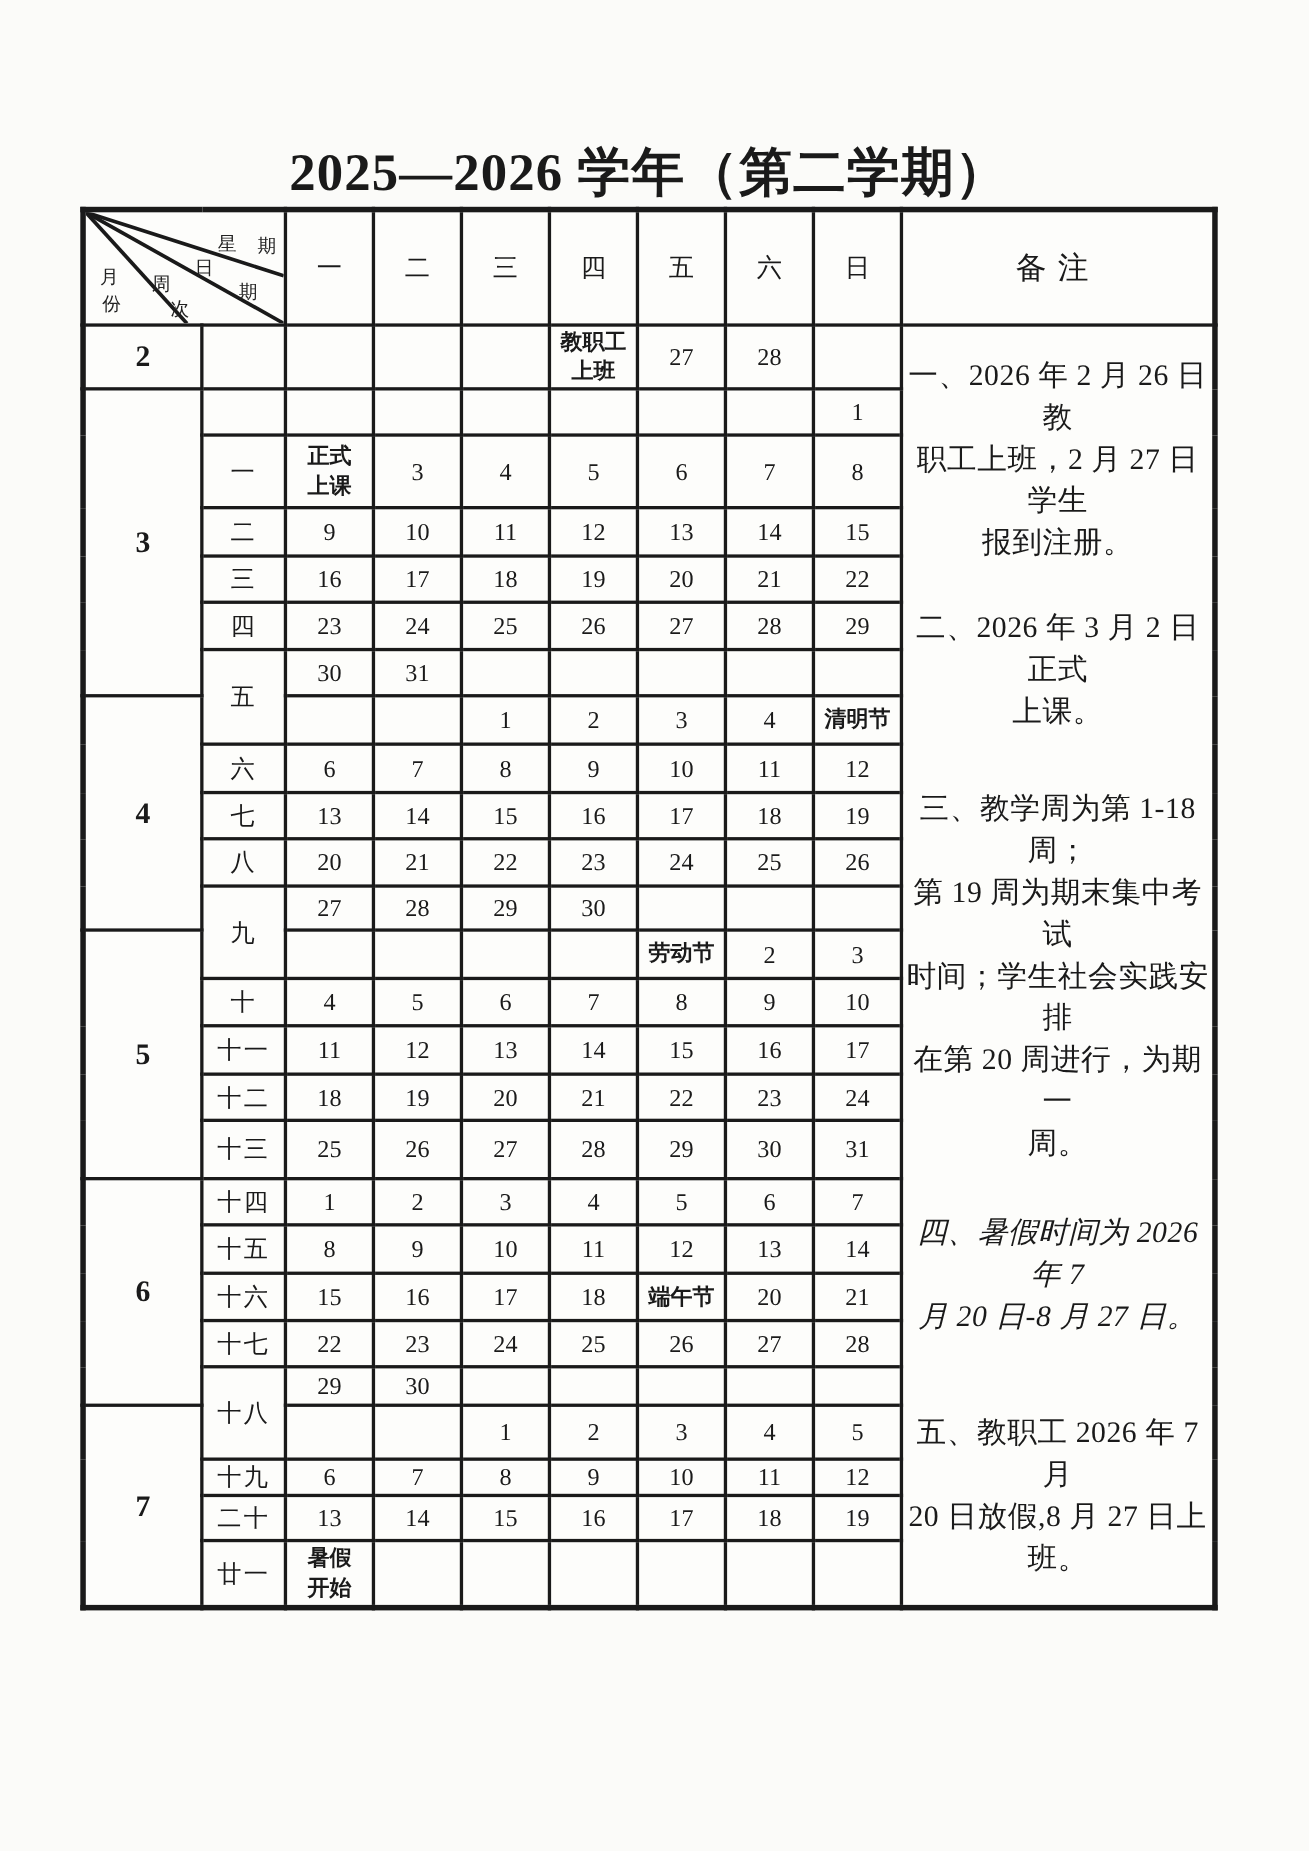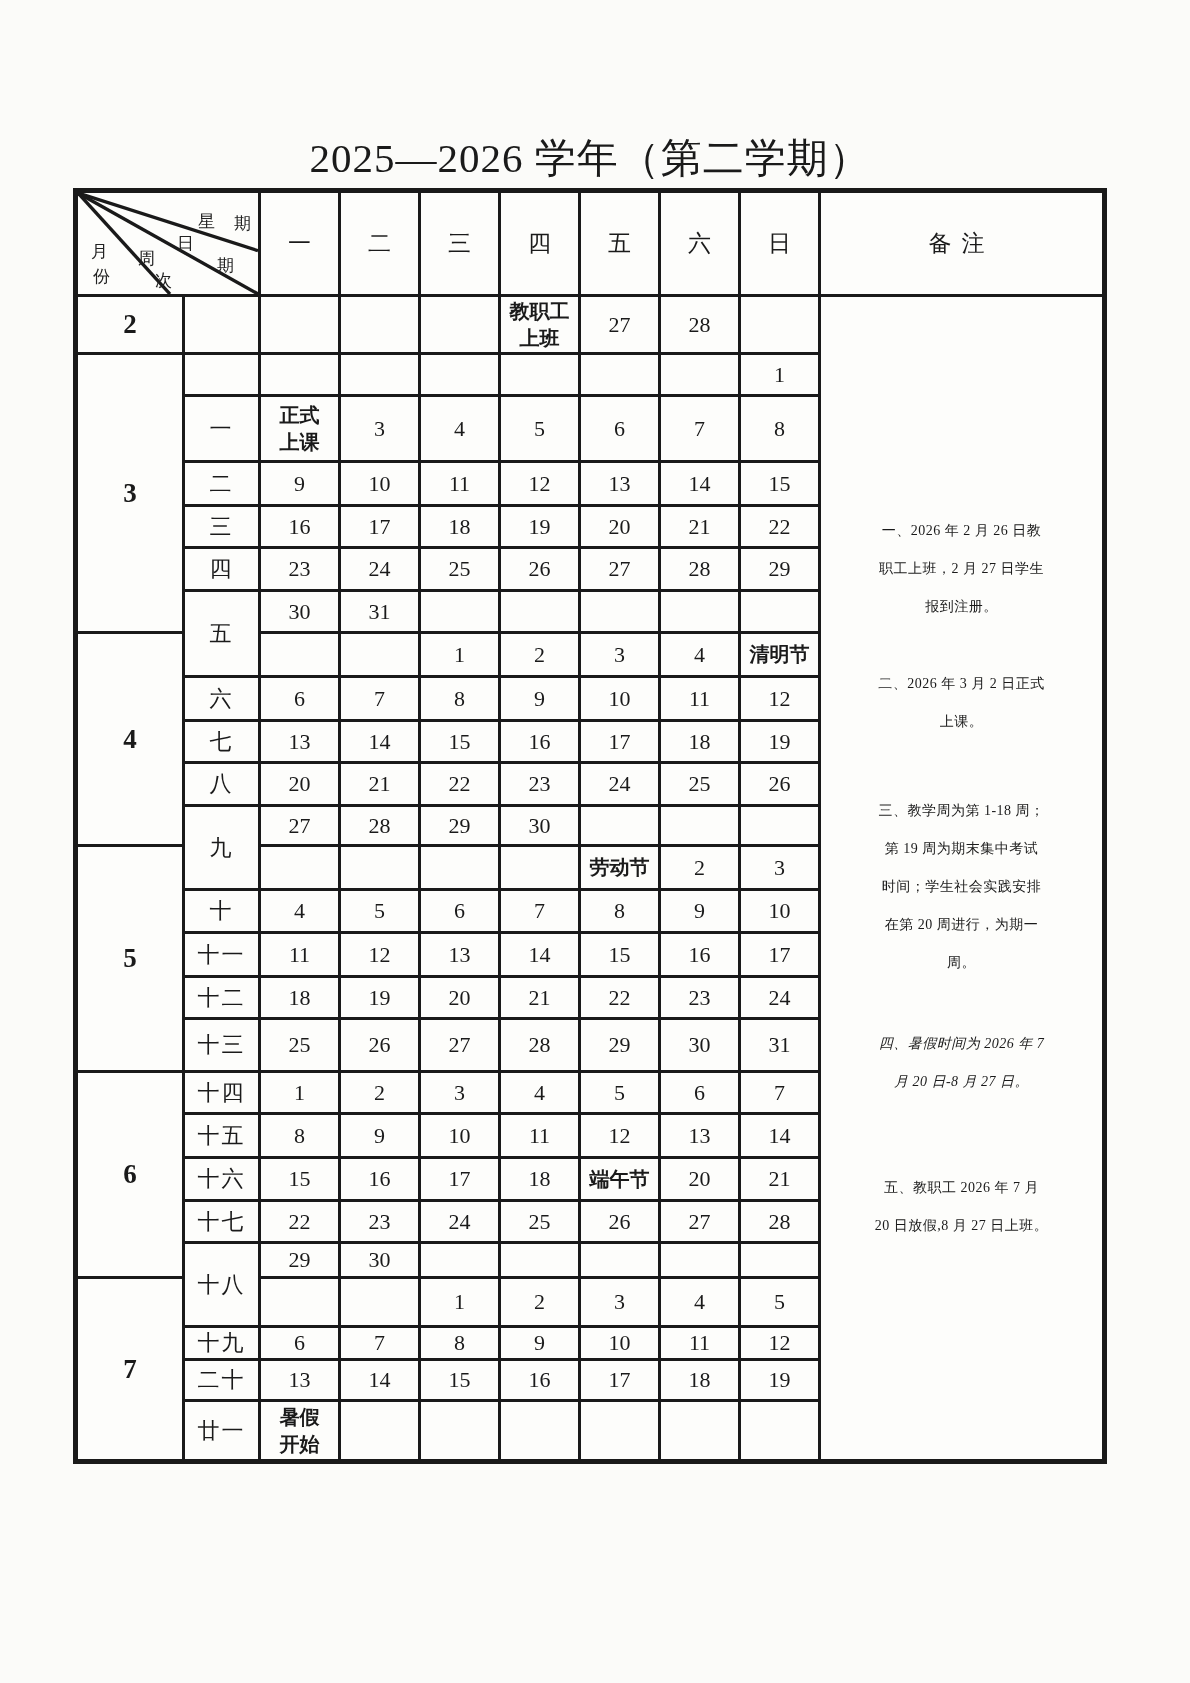--- a/index.html
+++ b/index.html
@@ -6,52 +6,52 @@
   body{
     width:1190px;height:1683px;
     background:#fbfbf9;
     color:#1a1a1a;
     font-family:"Liberation Serif","DejaVu Serif",serif;
     overflow:hidden;
   }
   .page{width:1034px;margin-left:73px;}
   .title{
     margin-top:128px;height:60px;line-height:60px;
-    text-align:center;font-size:41px;font-weight:normal;
+    text-align:center;font-size:48px;font-weight:bold;
     letter-spacing:1px;white-space:nowrap;
   }
   table.cal{
     border-collapse:collapse;
     table-layout:fixed;
     border:5px solid #1a1a1a;
     background:#fdfdfb;
   }
   table.cal td{
     border:3px solid #1a1a1a;
     text-align:center;vertical-align:middle;
     padding:0;overflow:hidden;
   }
   td.corner{position:relative;padding:0;}
   .corner svg{position:absolute;left:0;top:0;width:100%;height:100%;}
   .cl{
     position:absolute;font-size:17px;line-height:17px;
     color:#222;
   }
   td.dh{font-size:23px;}
-  td.rh{font-size:23px;letter-spacing:10px;}
+  td.rh{font-size:28px;letter-spacing:10px;}
   td.month{font-size:27px;font-weight:bold;}
   td.week{font-size:22px;letter-spacing:2px;}
   td.dc{font-size:22px;}
   td.ev{font-size:20px;font-weight:bold;white-space:pre-line;line-height:1.35;}
   td.remarks{
     vertical-align:top;text-align:left;
     padding:216px 8px 0 13px;
   }
   td.remarks p{
-    margin:0;font-size:14px;line-height:38px;
+    margin:0;font-size:27px;line-height:38px;
     white-space:pre-line;letter-spacing:0.5px;
   }
   td.remarks p.p1{margin-bottom:39px;}
   td.remarks p.p2{margin-bottom:51px;}
   td.remarks p.p3{margin-bottom:43px;}
   td.remarks p.p4{margin-bottom:68px;font-style:italic;}
 </style>
 </head>
 <body>
 

